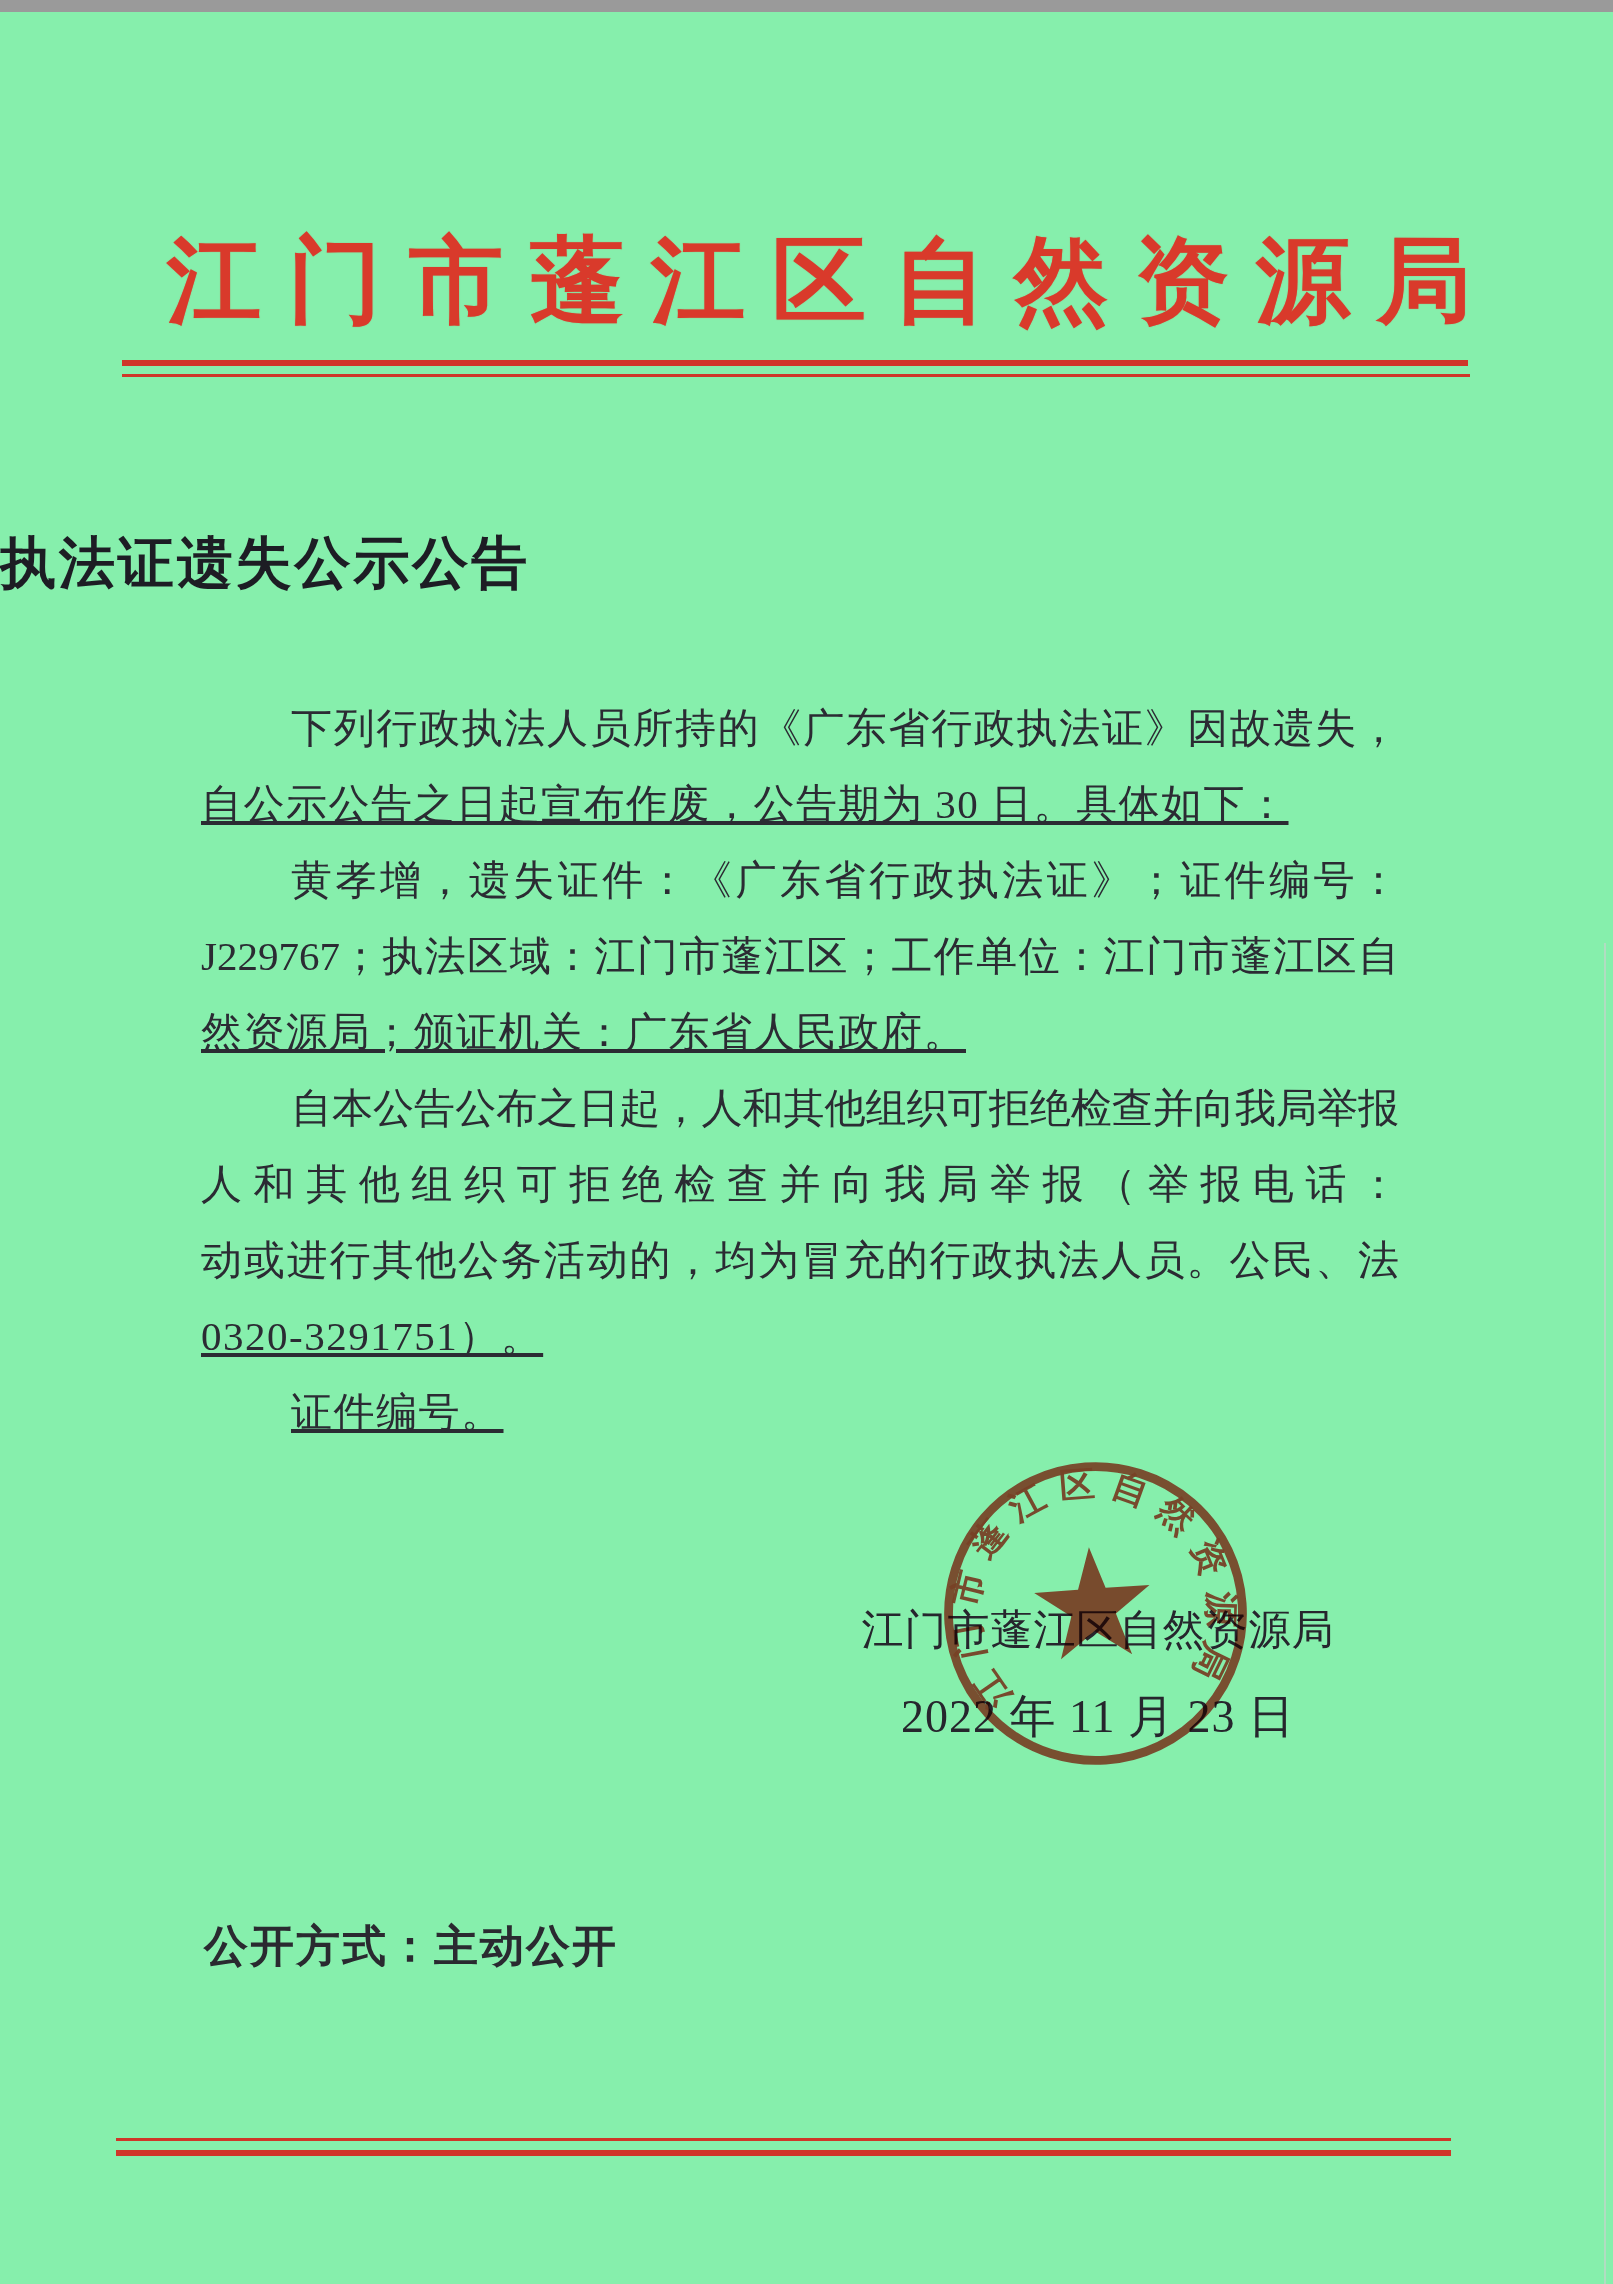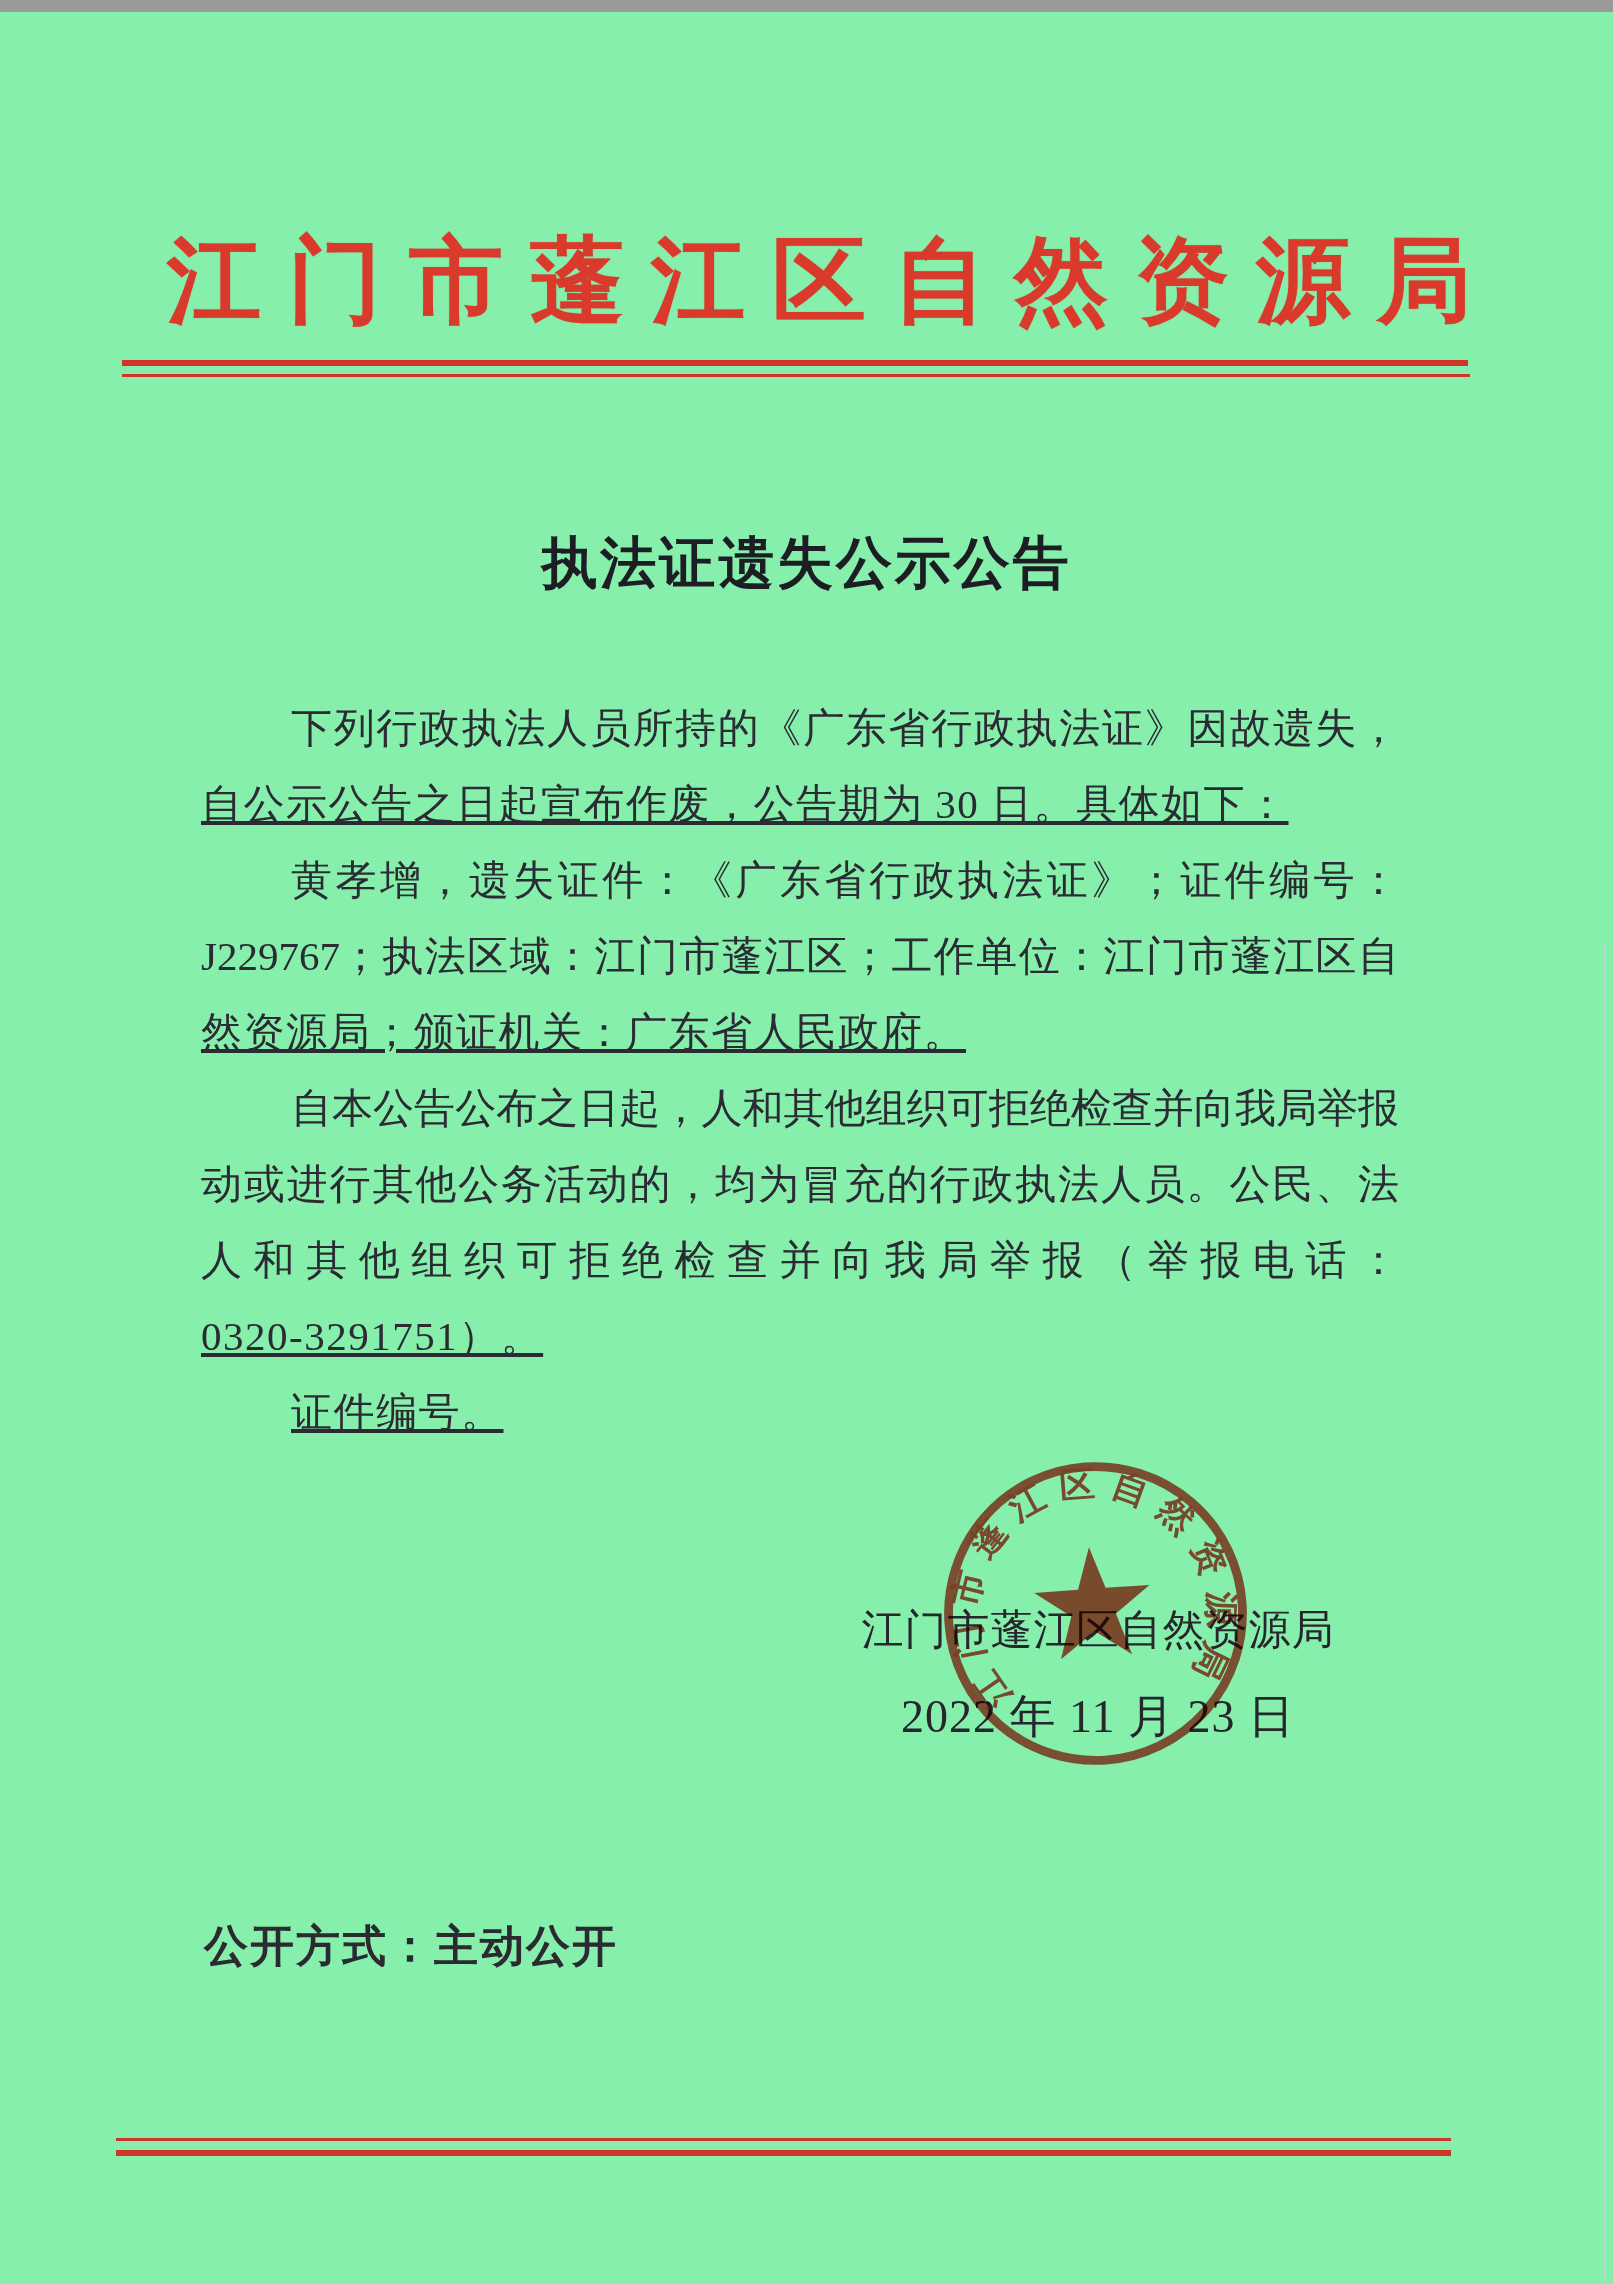--- a/index.html
+++ b/index.html
@@ -22,21 +22,21 @@
     text-shadow:0 0 1px rgba(217,58,43,.55);
   }
   .rule{position:absolute;background:#cf3629;}
   .rule-top-thick{left:122px;top:348px;width:1346px;height:5.9px;}
   .rule-top-thin{left:122px;top:362px;width:1348px;height:2.9px;}
   .rule-bottom-thin{left:116px;top:2126px;width:1335px;height:2.9px;}
   .rule-bottom-thick{left:116px;top:2138px;width:1335px;height:5.9px;}
   
   .doc-title{
     position:absolute;left:0;top:514px;width:100%;
-    text-align:center;
+    text-align:left;
     font-size:56px;font-weight:bold;letter-spacing:2.9px;
     color:#1d1d24;
   }
   
   .body-block{
     position:absolute;left:201px;top:678px;width:1198px;
   }
   .bline{
     height:76px;line-height:76px;
     font-size:41px;color:#2b2b33;
@@ -92,22 +92,22 @@
 
   <div class="doc-title">执法证遗失公示公告</div>
 
   <div class="body-block">
     <div class="bline indent justify">下列行政执法人员所持的《广东省行政执法证》因故遗失，</div>
     <div class="bline plain">自公示公告之日起宣布作废，公告期为 30 日。具体如下：</div>
     <div class="bline indent justify">黄孝增，遗失证件：《广东省行政执法证》；证件编号：</div>
     <div class="bline justify">J229767；执法区域：江门市蓬江区；工作单位：江门市蓬江区自</div>
     <div class="bline plain">然资源局；颁证机关：广东省人民政府。</div>
     <div class="bline indent justify">自本公告公布之日起，人和其他组织可拒绝检查并向我局举报</div>
+    <div class="bline justify">人和其他组织可拒绝检查并向我局举报（举报电话：</div>
     <div class="bline justify">动或进行其他公务活动的，均为冒充的行政执法人员。公民、法</div>
-    <div class="bline justify">人和其他组织可拒绝检查并向我局举报（举报电话：</div>
     <div class="bline plain">0320-3291751）。</div>
     <div class="bline indent plain">证件编号。</div>
   </div>
 
   <div class="sig-org">江门市蓬江区自然资源局</div>
   <div class="sig-date">2022 年 11 月 23 日</div>
 
   <svg class="seal" viewBox="0 0 344 344" xmlns="http://www.w3.org/2000/svg">
     <defs>
       <path id="sealArc" d="M 86.6 253.4 A 118 118 0 1 1 253.4 253.4" fill="none"></path>

